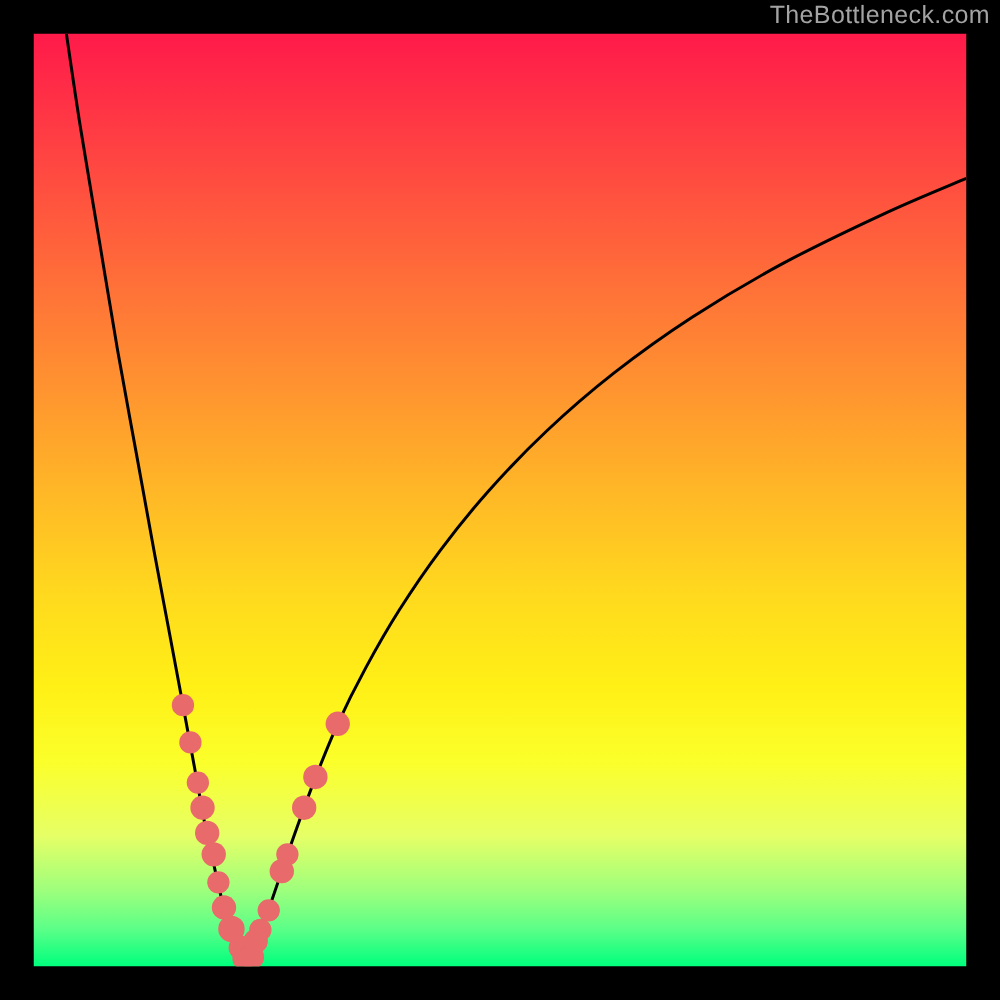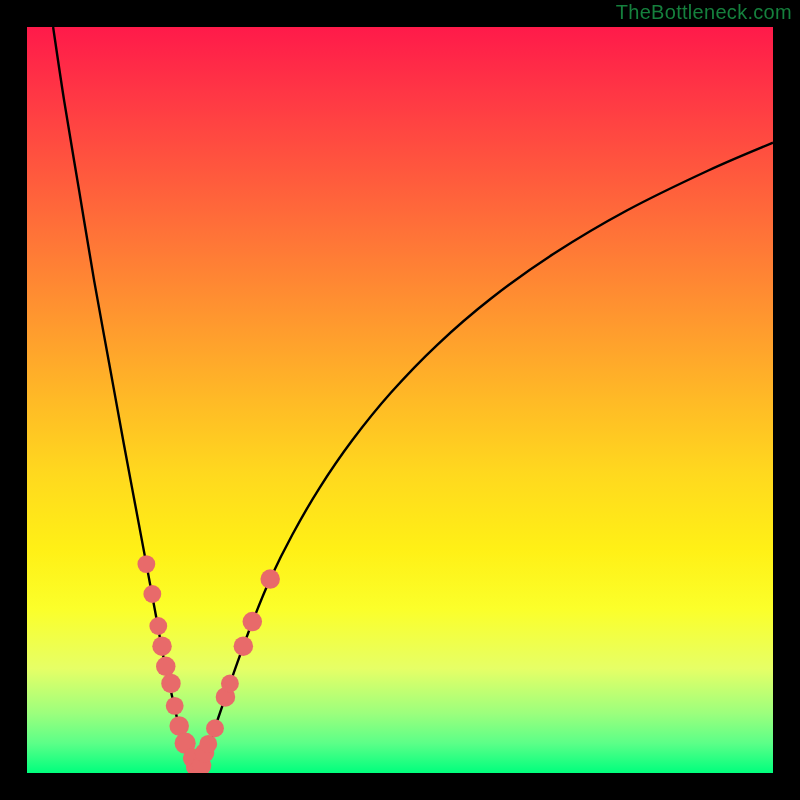--- a/index.html
+++ b/index.html
@@ -32,21 +32,21 @@
       #00ff7d 100%
     );
   }
   .watermark {
     position: absolute;
     top: 1px;
     right: 8px;
     font-family: Arial, Helvetica, sans-serif;
     font-size: 20px;
     font-weight: 500;
-    color: #15803d;
+    color: #a3a3a3;
     letter-spacing: 0.3px;
   }
   svg.curve {
     position: absolute;
     left: 0;
     top: 0;
     width: 746px;
     height: 746px;
   }
   .dot {

